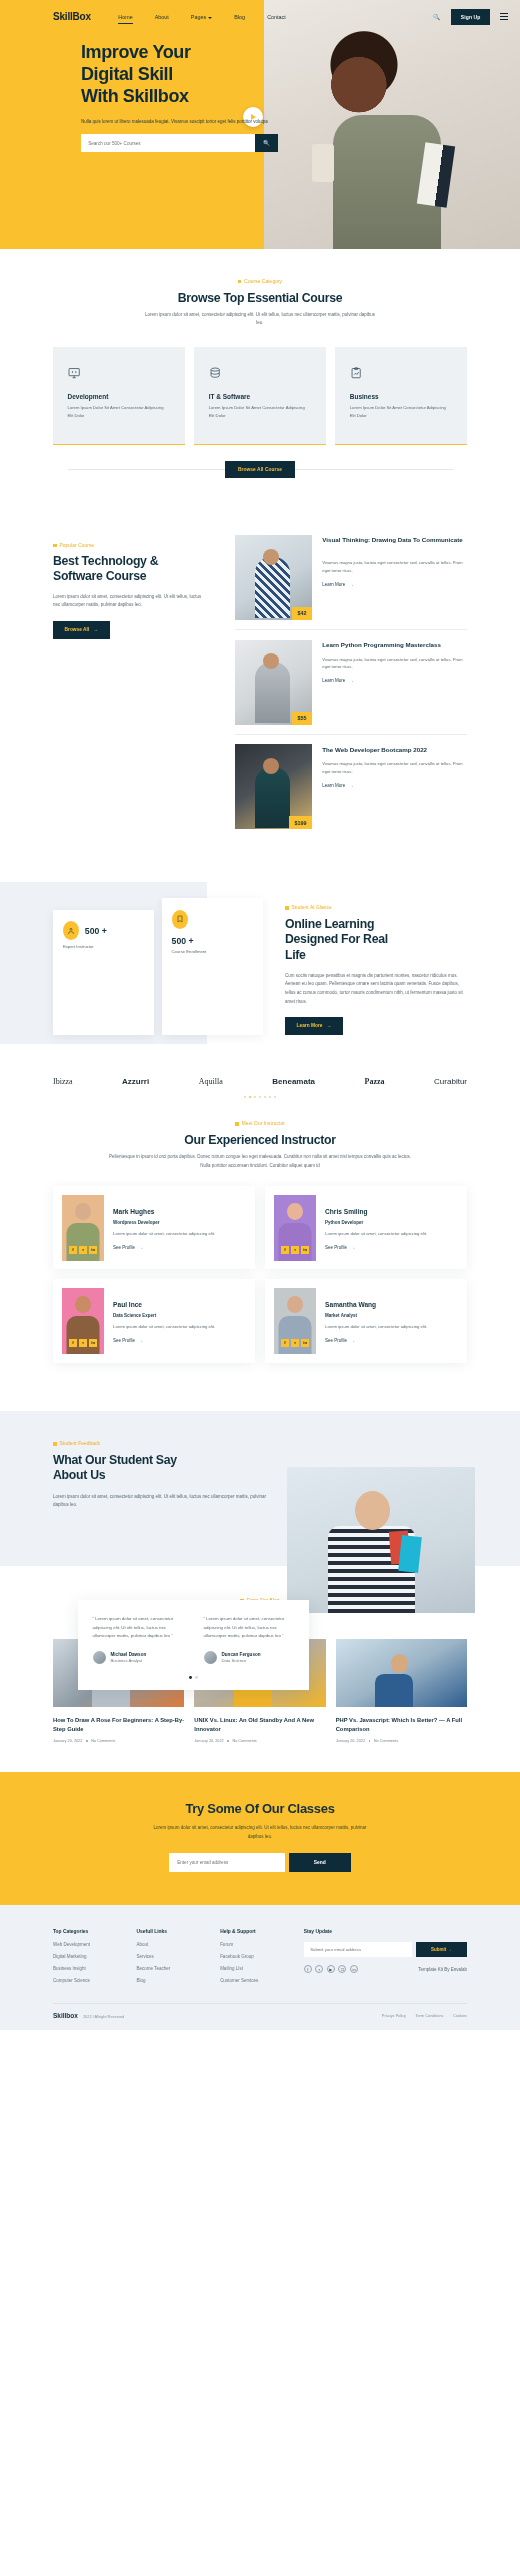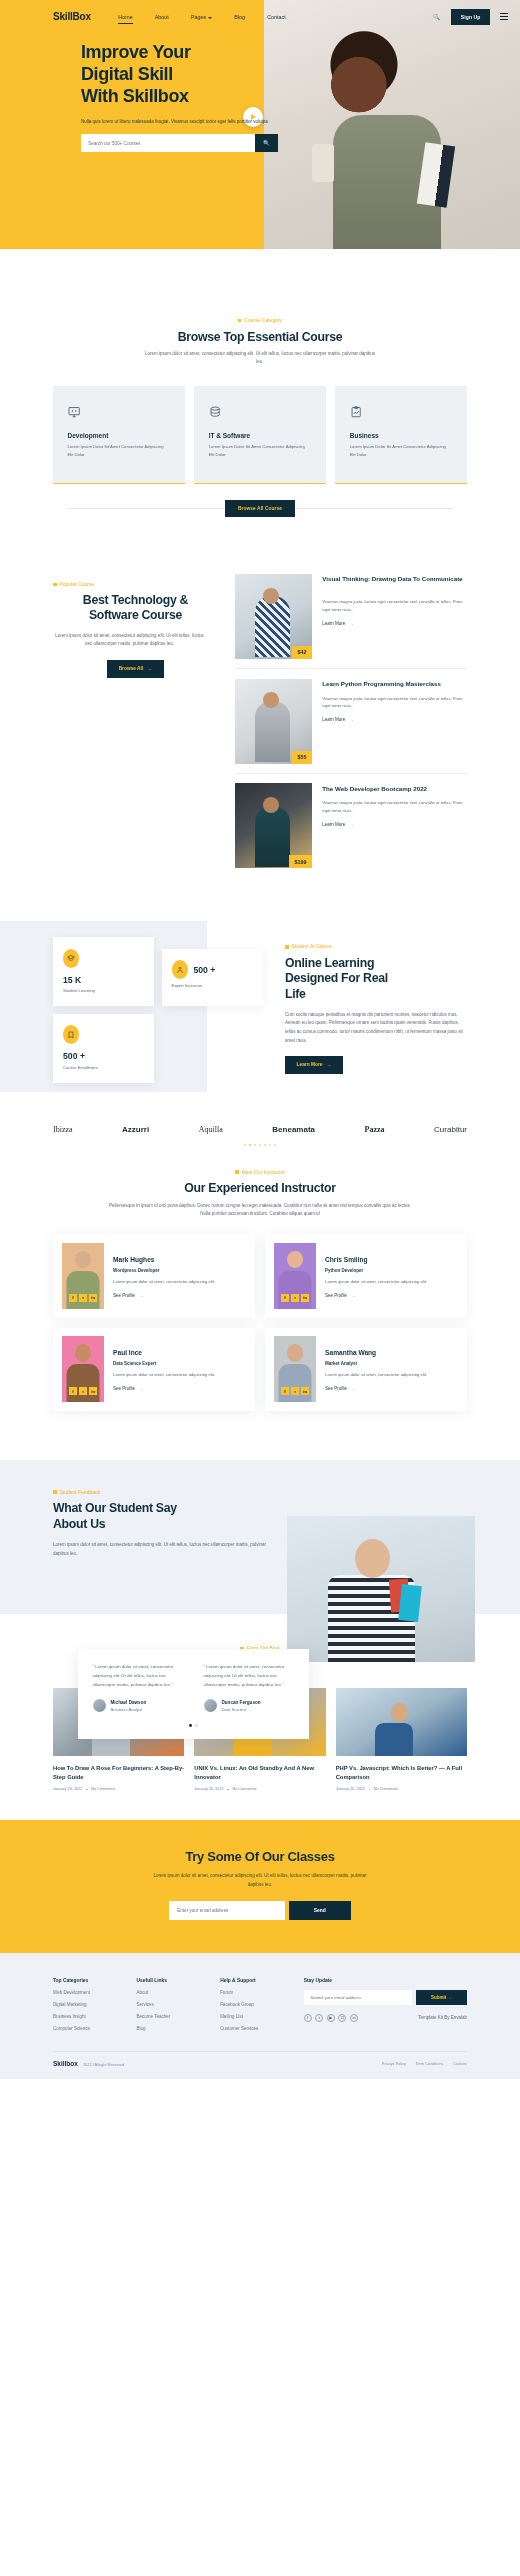--- a/index.html
+++ b/index.html
@@ -94,21 +94,21 @@
     display: flex; align-items: center; justify-content: center; gap: 2.9px;
     font-size: 4.8px; color: #f0ab1e; font-weight: 500; letter-spacing:0.1px;
   }
   .eyebrow.left { justify-content: flex-start; }
   .eyebrow i { width: 3.6px; height: 3.6px; background: #fbc02d; display: block; }
   .h2 { font-size: 12.3px; font-weight: 700; color: #12303d; letter-spacing: -0.3px; }
   .center { text-align: center; }
   .lead { font-size: 4.5px; color: #5d6b74; line-height: 1.85; }
 
   
-  .cat-section { padding-top: 30px; padding-bottom: 19px; background: #fff; margin-top: 39px; }
+  .cat-section { padding-top: 30px; padding-bottom: 19px; background: #fff; }
   .cat-title { margin-top: 6.5px; }
   .cat-lead { margin: 6.5px auto 0; width: 231px; }
   .cat-grid { display: flex; gap: 9.4px; margin-top: 19px; }
   .cat-card {
     flex: 1; background: #eef1f4; border-bottom: 1.4px solid #fbc02d;
     padding: 20px 14.5px 24.6px; min-height: 81px;
   }
   .cat-icon { margin-bottom: 11.6px; color:#26404e; }
   .cat-name { font-size: 6.5px; font-weight: 700; color: #12303d; }
   .cat-desc { font-size: 4.2px; color: #5d6b74; line-height: 1.85; margin-top: 4.3px; }
@@ -116,21 +116,21 @@
   .browse-wrap::before{
     content:""; position:absolute; left:14.5px; right:14.5px; top:50%; height:0.7px; background:#e3e7ea;
   }
   .browse-all-course {
     position: relative; background: #0d2b39; color: #fbc02d; font-size: 4.8px;
     font-weight: 600; padding: 5.8px 13px; cursor: pointer; letter-spacing:0.1px;
   }
 
   
   .pop-section { padding-top: 29px; padding-bottom: 24.6px; display: flex; gap: 17.3px; }
-  .pop-left { width: 165px; padding-top: 17.3px; text-align: center; }
+  .pop-left { width: 165px; padding-top: 17.3px; }
   .pop-h2 { margin-top: 5.8px; font-size: 12.3px; line-height: 1.26; }
   .pop-lead { margin-top: 8px; width: 153px; }
   .btn-dark {
     display: inline-flex; align-items: center; gap: 4.3px; margin-top: 11.6px;
     background: #0d2b39; color: #fbc02d; font-size: 4.8px; font-weight: 600;
     padding: 6.5px 11.6px; cursor: pointer;
   }
   .pop-right { flex: 1; }
   .course-row { display: flex; gap: 10px; padding: 9.4px 0; border-bottom: 0.7px solid #e9edf0; }
   .course-row:last-child { border-bottom: none; }
@@ -495,30 +495,20 @@
           </div>
         </div>
       </div>
     </div>
   </section>
 
   <section class="stats-section">
     <div class="stats-bg"></div>
     <div class="stats-inner">
       <div class="stats-grid">
-        <div class="stat-card s1">
-          <div class="stat-ico">
-            <svg width="8" height="8" viewBox="0 0 24 24" fill="none" stroke="#2c2a1a" stroke-width="1.6">
-                <path d="M12 4L2 9l10 5 10-5-10-5z"></path>
-                <path d="M6 11.5V16c0 1.5 3 3 6 3s6-1.5 6-3v-4.5"></path>
-              </svg>
-          </div>
-          <div class="stat-num">15 K</div>
-          <div class="stat-lbl">Student Learning</div>
-        </div>
         <div class="stat-card s2">
           <div class="stat-inline">
             <div class="stat-ico">
               <svg width="8" height="8" viewBox="0 0 24 24" fill="none" stroke="#2c2a1a" stroke-width="1.6">
                   <circle cx="12" cy="7" r="3"></circle>
                   <path d="M5 21v-2a5 5 0 015-5h4a5 5 0 015 5v2"></path>
                 </svg>
             </div>
             <div class="stat-num">500 +</div>
           </div>

